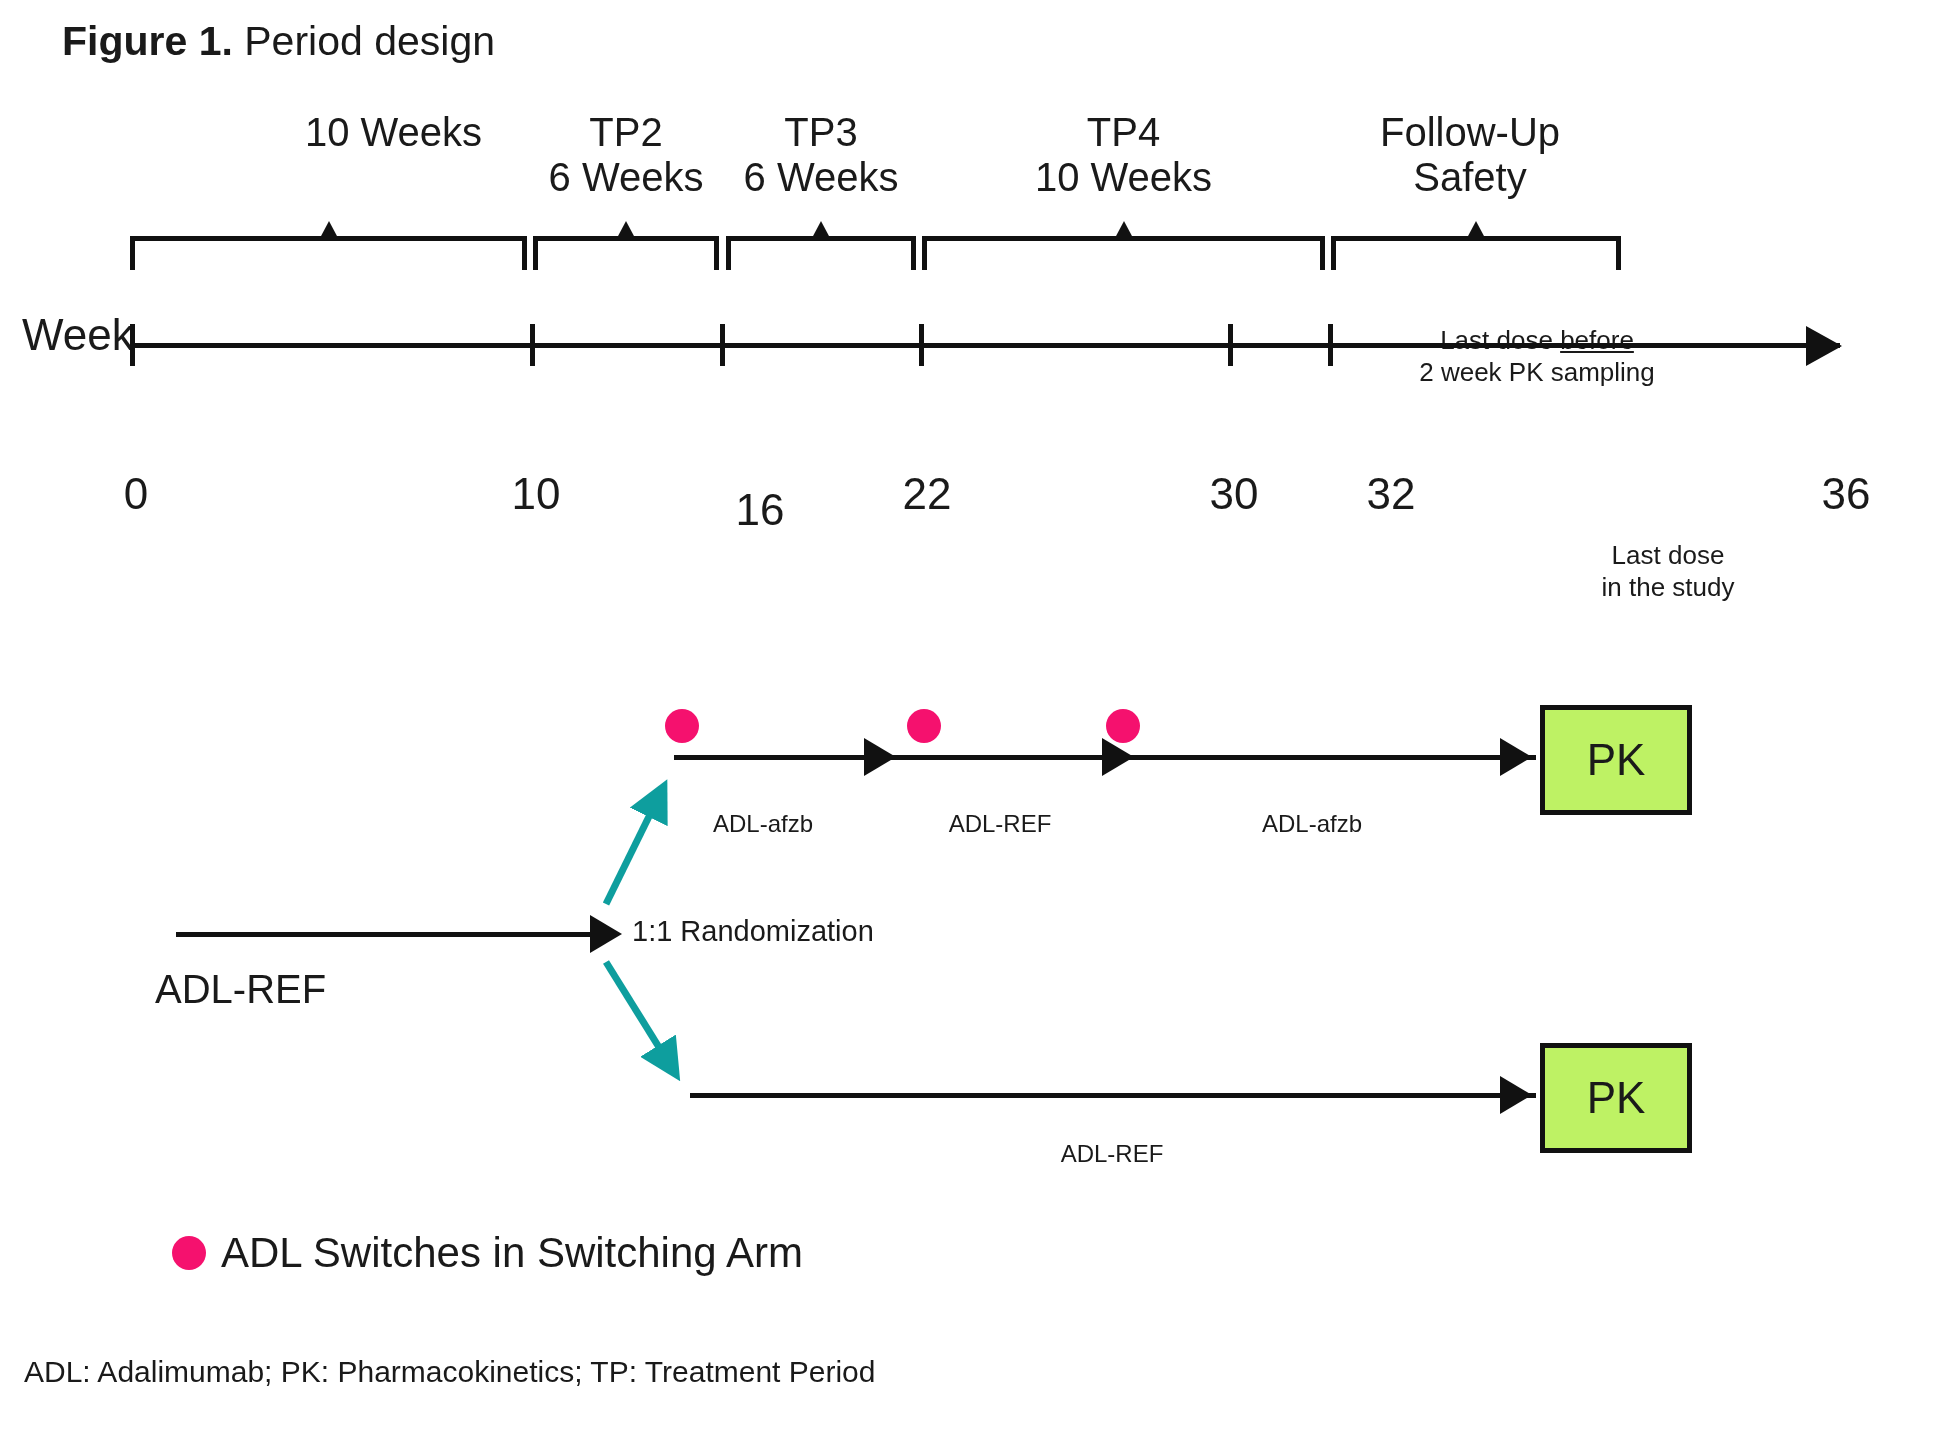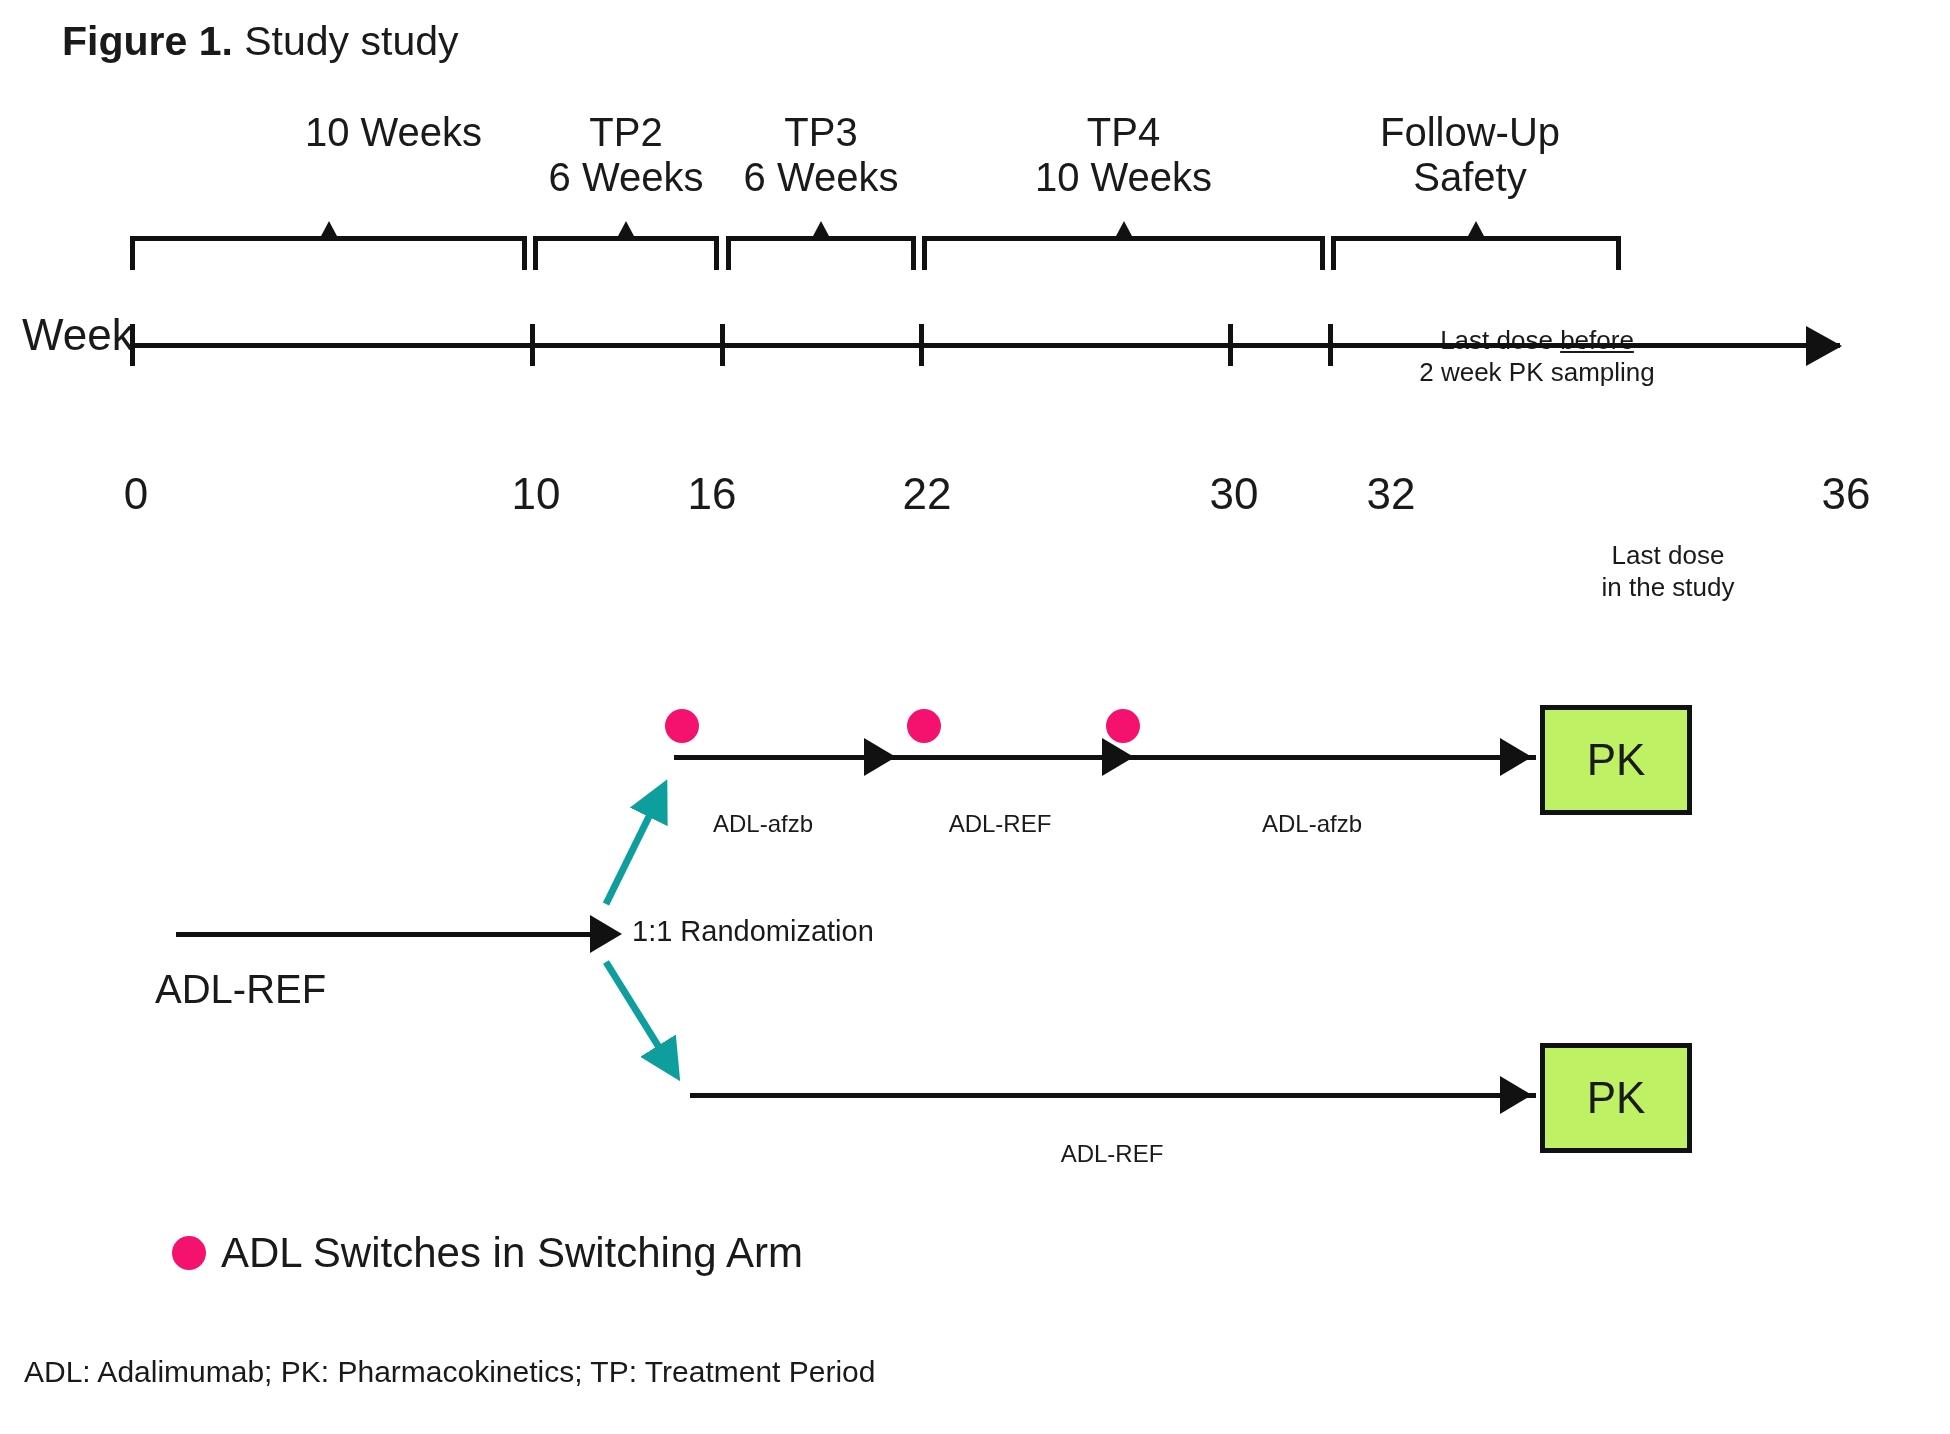--- a/index.html
+++ b/index.html
@@ -203,21 +203,21 @@
     top: 0;
     width: 1950px;
     height: 1434px;
     pointer-events: none;
   }
 </style>
 </head>
 <body>
 
 <div class="abs" id="figure-title">
-  <span class="fig-label">Figure 1.</span><span class="fig-caption"> Study study</span>
+  <span class="fig-label">Figure 1.</span><span class="fig-caption"> Period design</span>
 </div>
 
 <div class="abs period-header" style="left:130px; top:110px; width:527px;">
   <div>10 Weeks</div>
 </div>
 
 <div class="abs period-header" style="left:533px; top:110px; width:186px;">
   <div>TP2</div>
   <div>6 Weeks</div>
 </div>
@@ -290,21 +290,21 @@
 <div class="axis-tick" style="left:530px;"></div>
 <div class="axis-tick" style="left:720px;"></div>
 <div class="axis-tick" style="left:919px;"></div>
 <div class="axis-tick" style="left:1228px;"></div>
 <div class="axis-tick" style="left:1328px;"></div>
 
 <div class="abs" id="axis-arrow" style="left:1806px;"></div>
 
 <div class="week-num" style="left:136px;">0</div>
 <div class="week-num" style="left:536px;">10</div>
-<div class="week-num" style="left:712px;">16</div>
+<div class="week-num" style="left:760px;margin-top:16px;">16</div>
 <div class="week-num" style="left:927px;">22</div>
 <div class="week-num" style="left:1234px;">30</div>
 <div class="week-num" style="left:1391px;">32</div>
 <div class="week-num" style="left:1846px;">36</div>
 
 <div class="arm-line" style="left:176px; top:932px; width:420px;"></div>
 <div class="arrow-head-black" style="left:590px; top:915px;"></div>
 <div class="abs" id="adl-ref-entry-label">ADL-REF</div>
 <div class="abs" id="randomization-label">1:1 Randomization</div>
 

